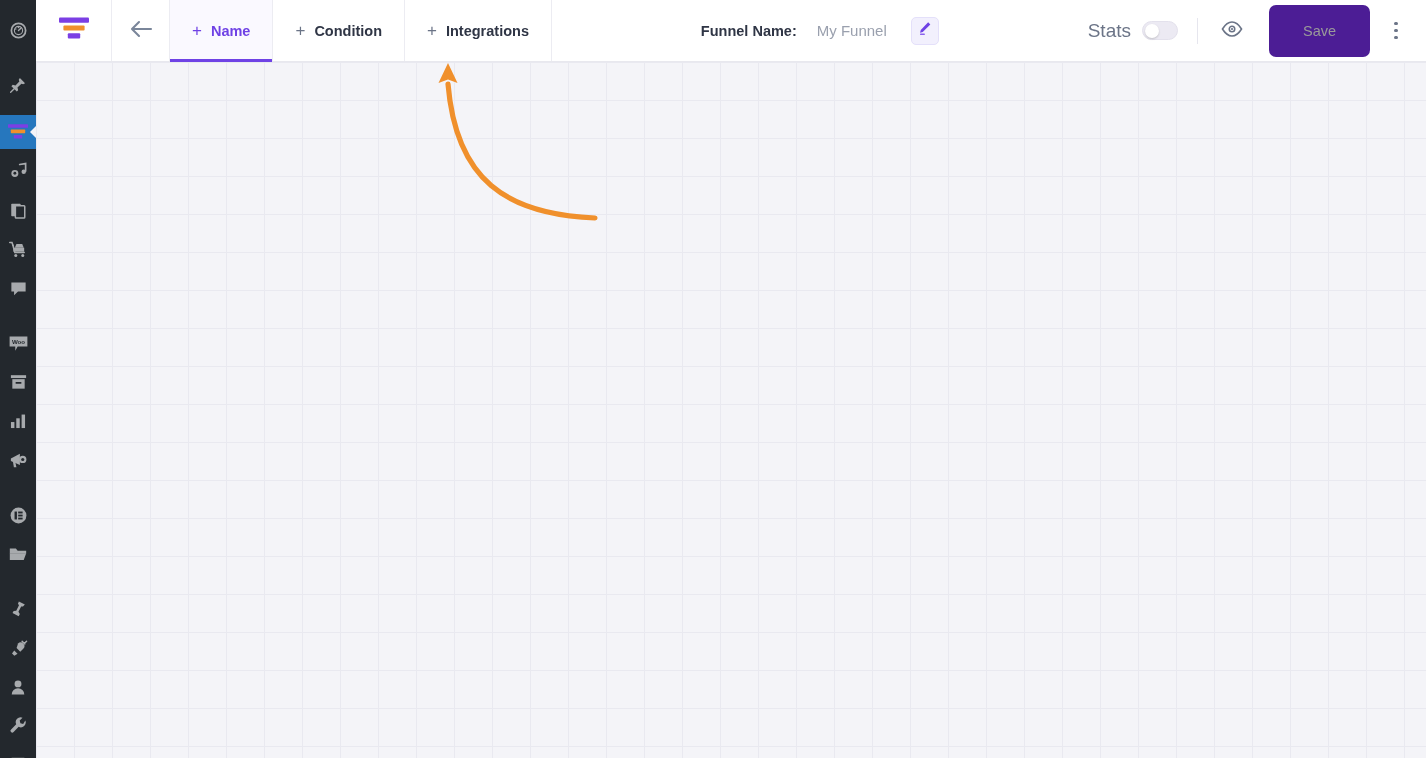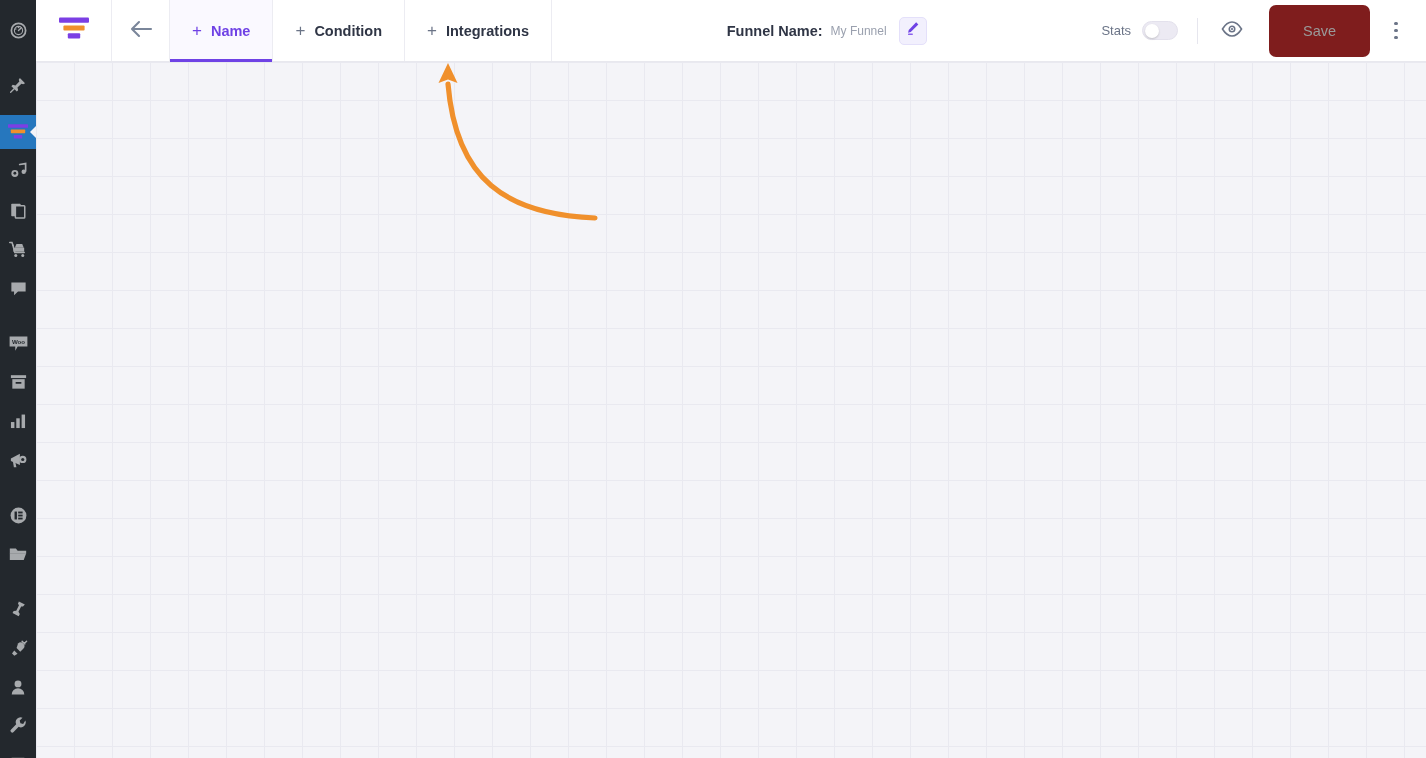--- a/index.html
+++ b/index.html
@@ -78,63 +78,63 @@
   .tab.active { color: #6f42e5; background: #faf9ff; }
   .tab.active .plus { color: #6f42e5; }
   .tab.active::after {
     content: ""; position: absolute; left: 0; right: 0; bottom: -1px;
     height: 3px; background: #6f42e5;
   }
 
   .topbar-center {
     flex: 1 1 auto;
     display: flex; align-items: center; justify-content: center;
-    gap: 0;
+    gap: 12px;
   }
   .funnel-label {
     font-size: 14.5px; font-weight: bold; color: #2f3545;
     margin-right: 8px;
   }
   .funnel-value {
-    font-size: 12px; color: #9aa0ae; margin-right: 12px;
+    font-size: 15px; color: #9aa0ae; margin-right: 12px;
   }
   .pencil-btn {
     width: 28px; height: 28px;
     background: #f2f0fd; border: 1px solid #e4e0fa; border-radius: 5px;
     display: flex; align-items: center; justify-content: center;
     cursor: pointer;
   }
 
   .topbar-right {
     flex: 0 0 auto;
     display: flex; align-items: center; gap: 0;
     padding-right: 14px;
   }
-  .stats-label { font-size: 13px; color: #6b7487; margin-right: 11px; }
+  .stats-label { font-size: 19px; color: #6b7487; margin-right: 11px; }
   .toggle {
     width: 36px; height: 19px; border-radius: 10px;
     background: #eceaf3; position: relative; cursor: pointer;
     border: 1px solid #e3e1ec;
   }
   .toggle .knob {
     position: absolute; top: 1.5px; left: 2px;
     width: 14px; height: 14px; border-radius: 50%;
     background: #ffffff;
     box-shadow: 0 1px 2px rgba(0,0,0,.18);
   }
   .vdiv { width: 1px; height: 26px; background: #e6e6ee; margin: 0 19px; }
   .eye-btn {
     width: 30px; height: 30px;
     display: flex; align-items: center; justify-content: center;
     cursor: pointer; color: #6b7487;
   }
   .save-btn {
     margin-left: 22px;
     width: 101px; height: 52px;
-    background: #7f1d1d; border: none; border-radius: 7px;
+    background: #4c1d95; border: none; border-radius: 7px;
     color: #9a9a9a; font-size: 14.5px; font-family: inherit;
     cursor: default;
   }
   .kebab {
     width: 32px; height: 34px; margin-left: 10px;
     display: flex; flex-direction: column; align-items: center; justify-content: center;
     gap: 3.5px; cursor: pointer;
   }
   .kebab i { width: 3.5px; height: 3.5px; border-radius: 50%; background: #6b7487; display: block; }
 

